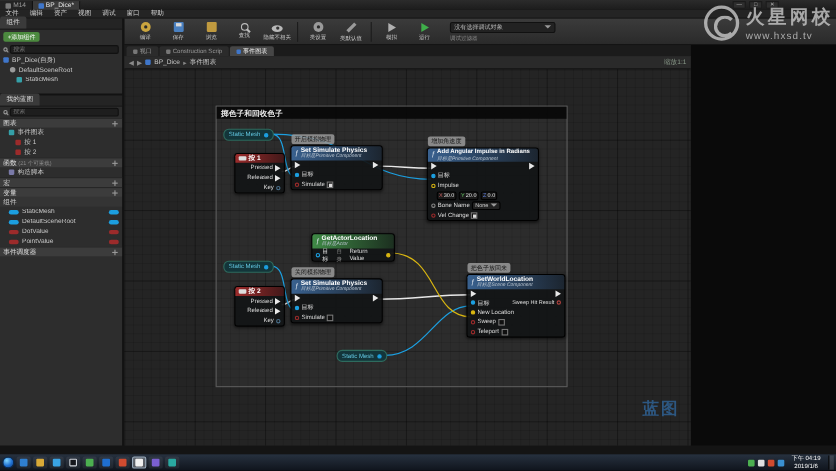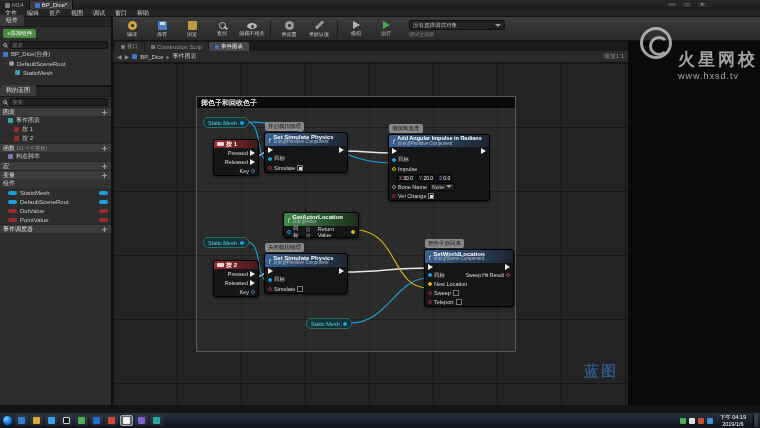--- a/index.html
+++ b/index.html
@@ -140,21 +140,21 @@
   .tray{margin-left:auto;display:flex;align-items:center;gap:3px;}
   .trayico{width:6px;height:6px;border-radius:1px;}
   .clock{display:flex;flex-direction:column;align-items:center;line-height:1.15;color:#fff;font-size:5.5px;padding:0 4px;}
   .showdesk{width:5px;height:13px;background:rgba(255,255,255,0.12);border-left:1px solid #000;}
 
   
   .brand{position:absolute;right:2px;top:4px;display:flex;align-items:center;gap:6px;opacity:.8;z-index:60;}
   .brandlogo{width:32px;height:32px;border:3px solid #c9c9c9;border-radius:50%;position:relative;flex:none;}
   .brandlogo::after{content:"";position:absolute;left:6px;top:6px;width:14px;height:14px;border:3px solid #c9c9c9;border-right-color:transparent;border-radius:50%;}
   .brandtext{display:flex;flex-direction:column;}
-  .brandname{font-size:17px;font-weight:bold;color:#c9c9c9;letter-spacing:3px;white-space:nowrap;margin-top:44px;}
+  .brandname{font-size:17px;font-weight:bold;color:#c9c9c9;letter-spacing:3px;white-space:nowrap;}
   .brandurl{font-size:9px;color:#c9c9c9;letter-spacing:1px;}
 </style>
 </head>
 <body>
 
 <div id="screen">
 
   <div class="titlebar">
     <div class="wtab">
       <span class="wico"></span>

